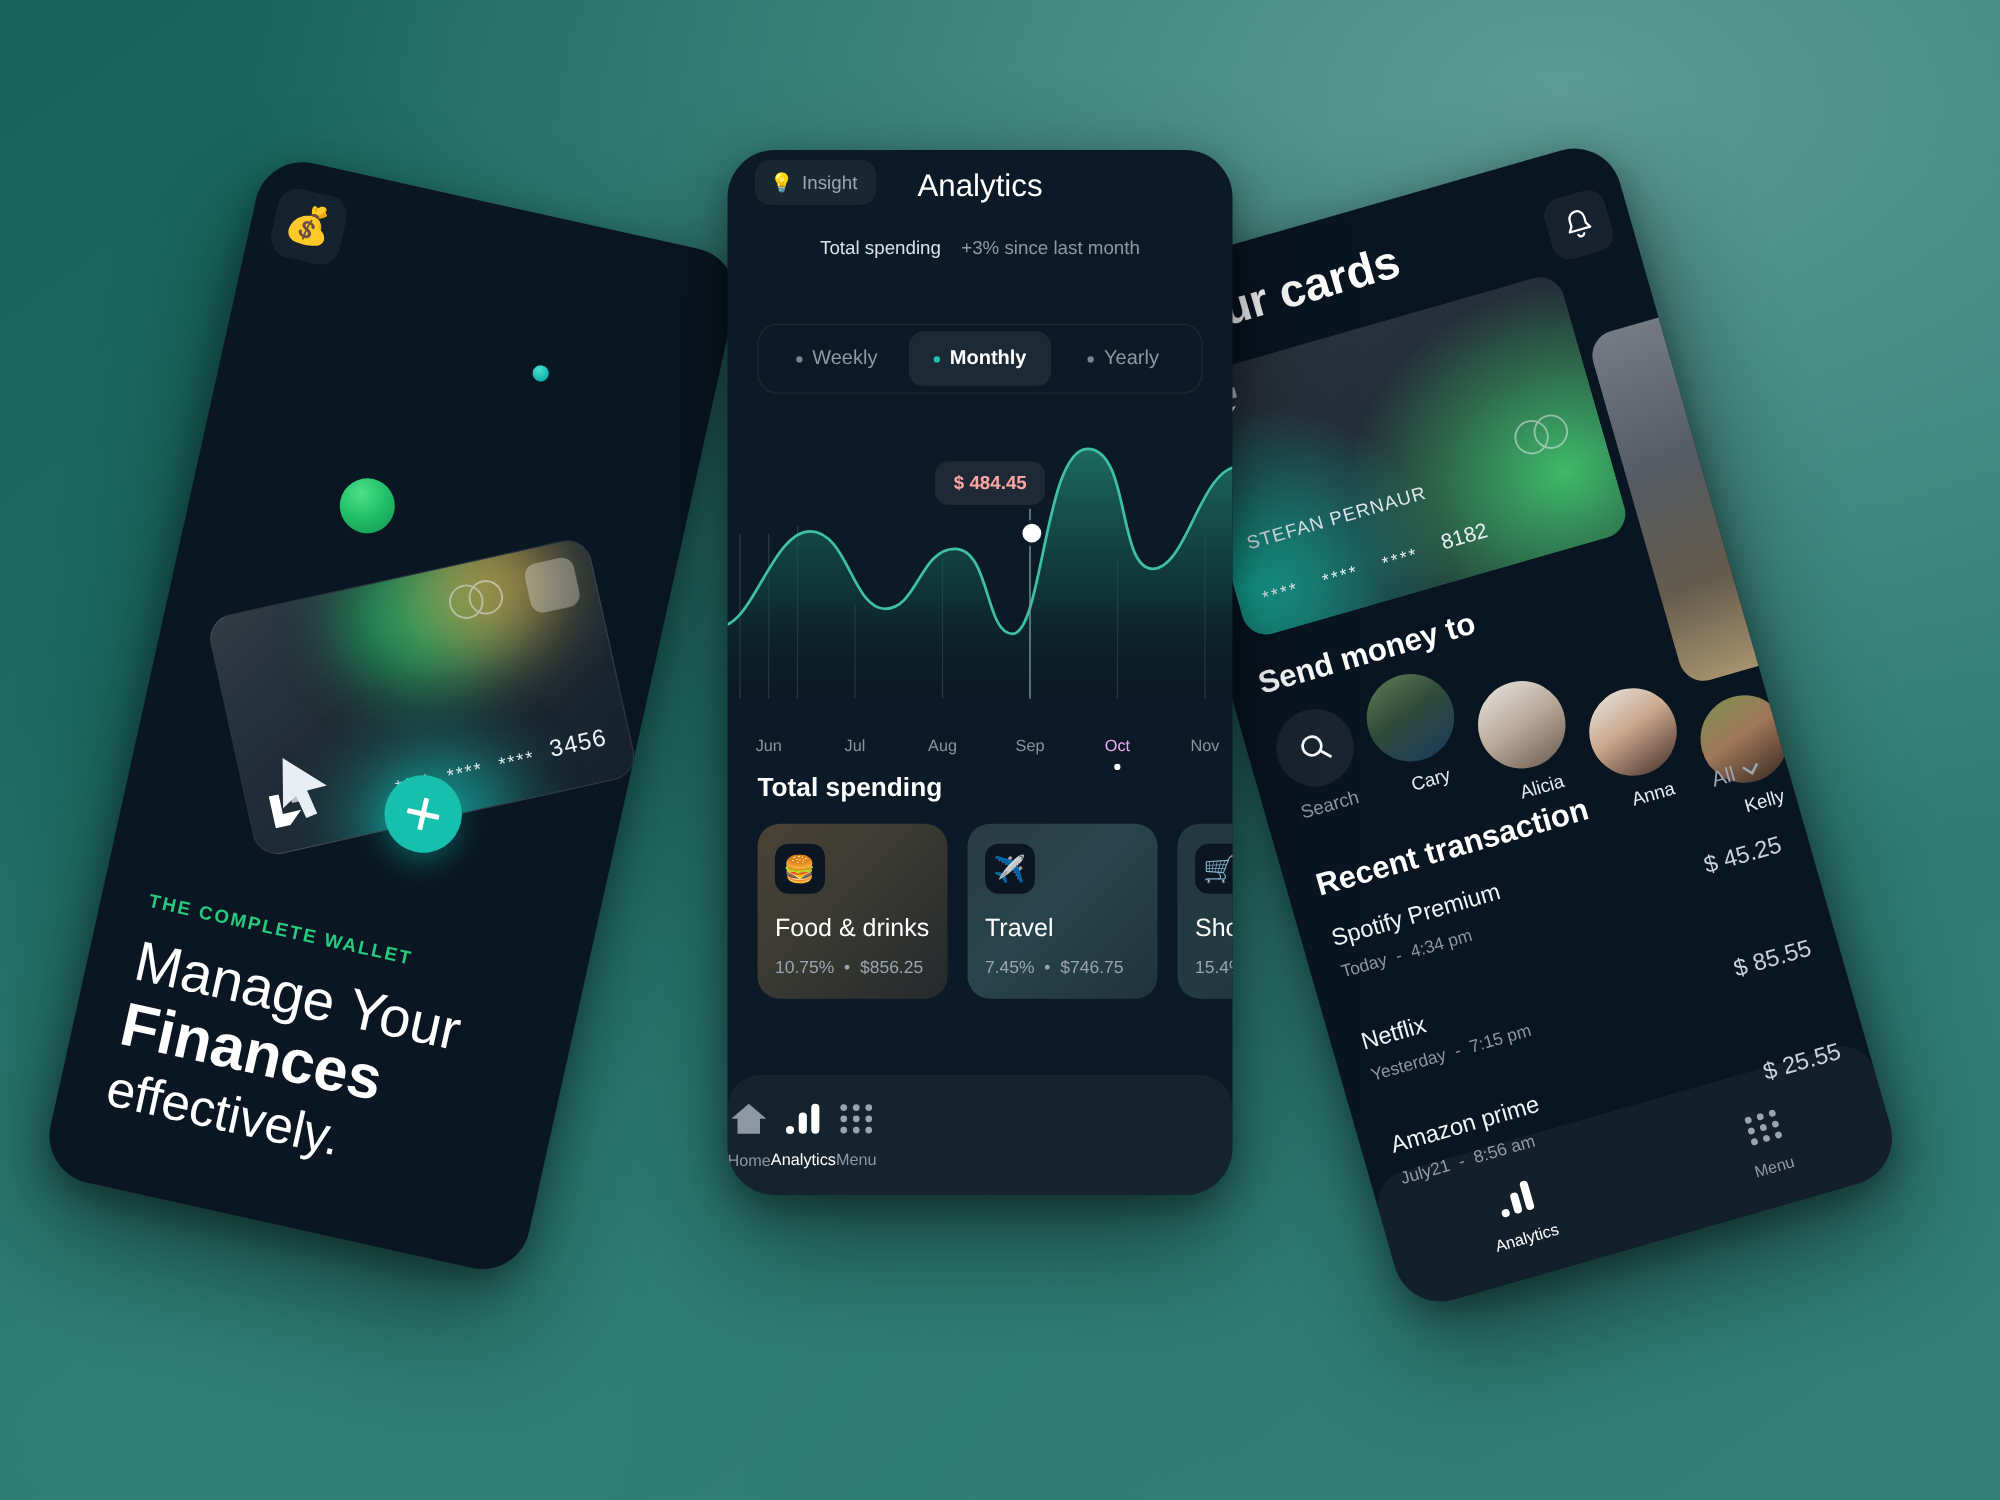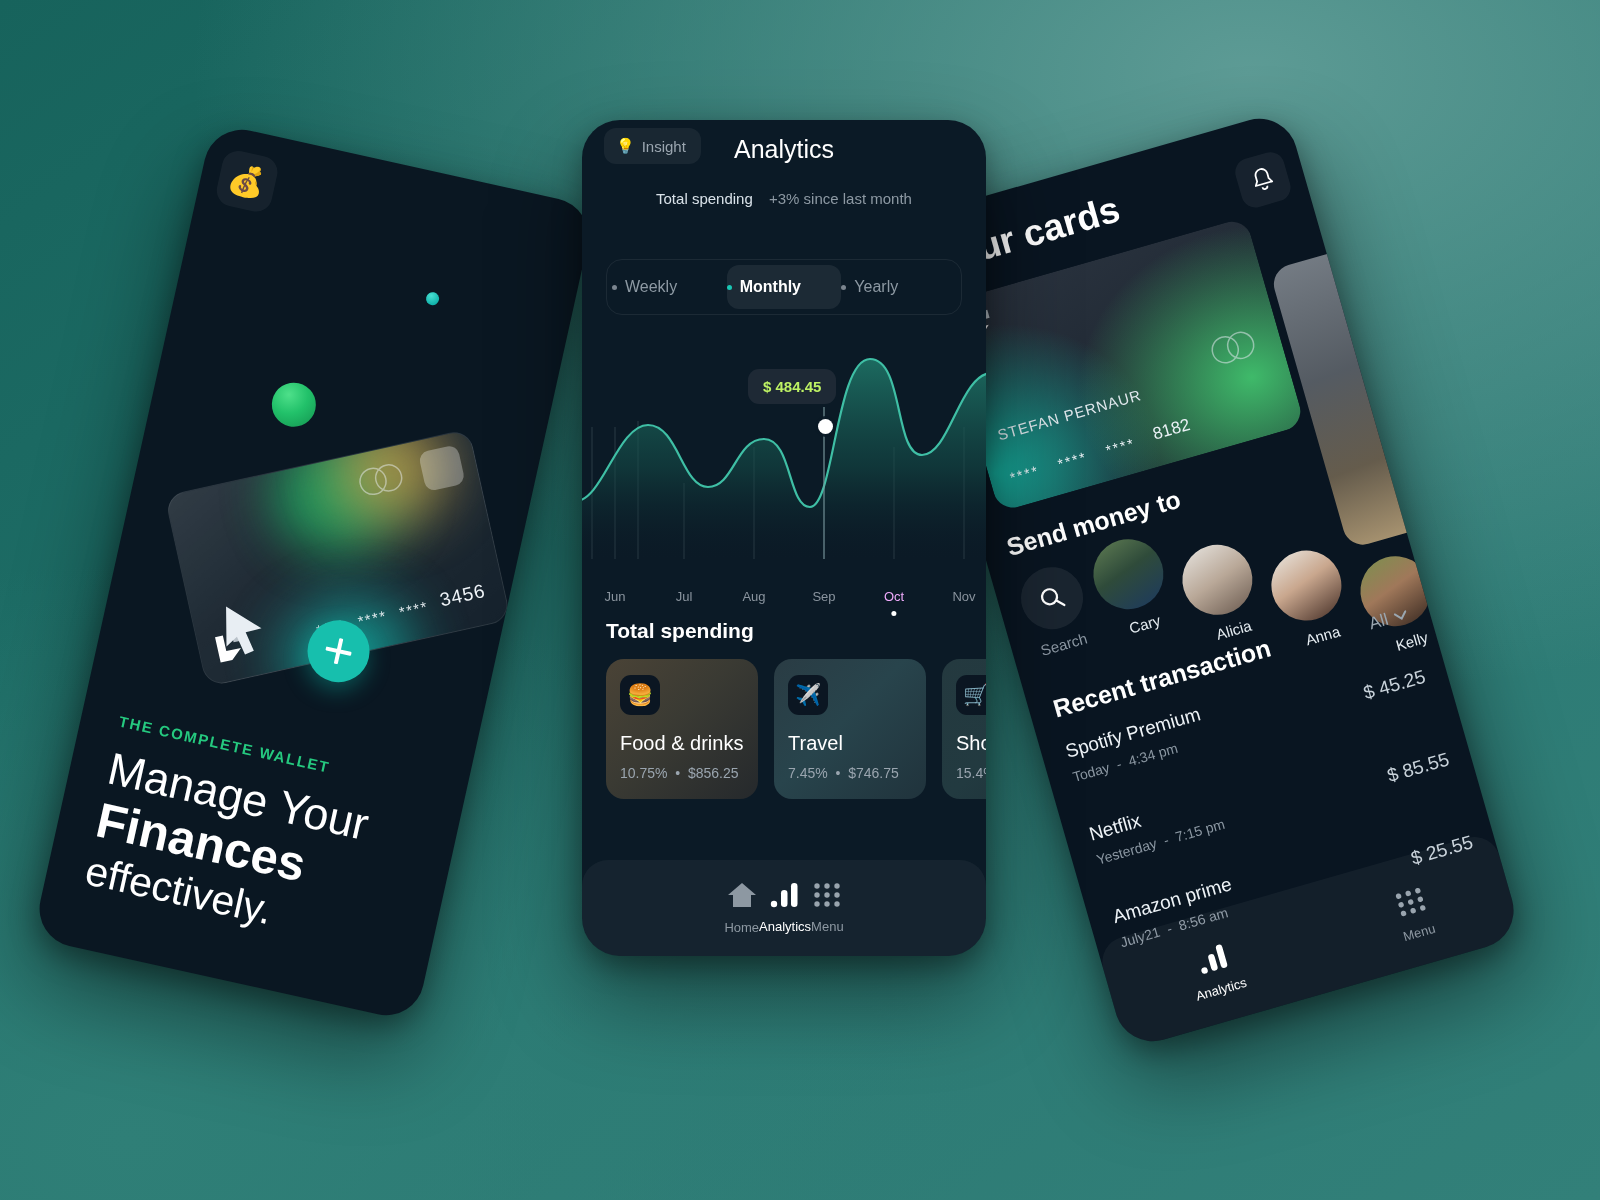--- a/index.html
+++ b/index.html
@@ -209,33 +209,33 @@
   .cp-sub { text-align:center; margin-top:12px; font-size:15px; }
   .cp-sub .a { color:#d9e2e9; }
   .cp-sub .b { color:#8d99a3; margin-left:12px;text-align:right; }
   .segbar {
     margin:52px 24px 0; height:56px; border-radius:16px;
     border:1px solid rgba(255,255,255,.07);
     display:flex; align-items:center; padding:5px;
   }
   .seg {
     flex:1; height:100%; border-radius:12px;
-    display:flex; align-items:center; gap:8px;
+    display:flex; align-items:center; justify-content:center; gap:8px;
     color:#8d99a3; font-size:16px;
   }
   .seg.active { background:rgba(255,255,255,.07); color:#fff; font-weight:bold; }
   .seg .d { width:5px; height:5px; border-radius:50%; background:#7b858f; }
   .seg.active .d { background:#19c7b4; }
 
   .chartwrap { position:relative; margin-top:36px; height:250px; }
   .chartwrap svg { display:block; }
   .tooltip {
     position:absolute; left:166px; top:18px;
     background:#1e2935; border-radius:11px; padding:9px 15px;
-    color:#bef264; font-size:15px; font-weight:bold;
+    color:#fca5a5; font-size:15px; font-weight:bold;
     white-space:nowrap;
   }
   .hotdot {
     position:absolute; left:236px; top:68px; width:15px; height:15px;
     border-radius:50%; background:#fff; box-shadow:0 0 0 3px rgba(10,26,38,.9);
   }
   .xaxis {
     position:absolute; left:0; right:0; bottom:12px;
     display:flex; color:#8a949e; font-size:13px;
   }
@@ -255,21 +255,21 @@
   .ts-card .ico {
     width:40px; height:40px; border-radius:11px; background:#0b1622;
     display:flex; align-items:center; justify-content:center; font-size:21px;
   }
   .ts-card .nm { position:absolute; left:14px; bottom:44px; color:#fff; font-size:20px; }
   .ts-card .st { position:absolute; left:14px; bottom:18px; color:#9aa5af; font-size:14px; }
   .cp-nav {
     position:absolute; left:0; right:0; bottom:0; height:96px;
     background:rgba(255,255,255,.045);
     border-top-left-radius:26px; border-top-right-radius:26px;
-    display:flex; align-items:center; justify-content:center;
+    display:flex; align-items:center; justify-content:flex-start;
   }
   .navitem { text-align:center; }
   .navitem .lbl { font-size:13px; margin-top:7px; color:#8d98a2; }
   .navitem.active .lbl { color:#fff; }
 </style>
 </head>
 <body>
 
 <div class="stage">
 

